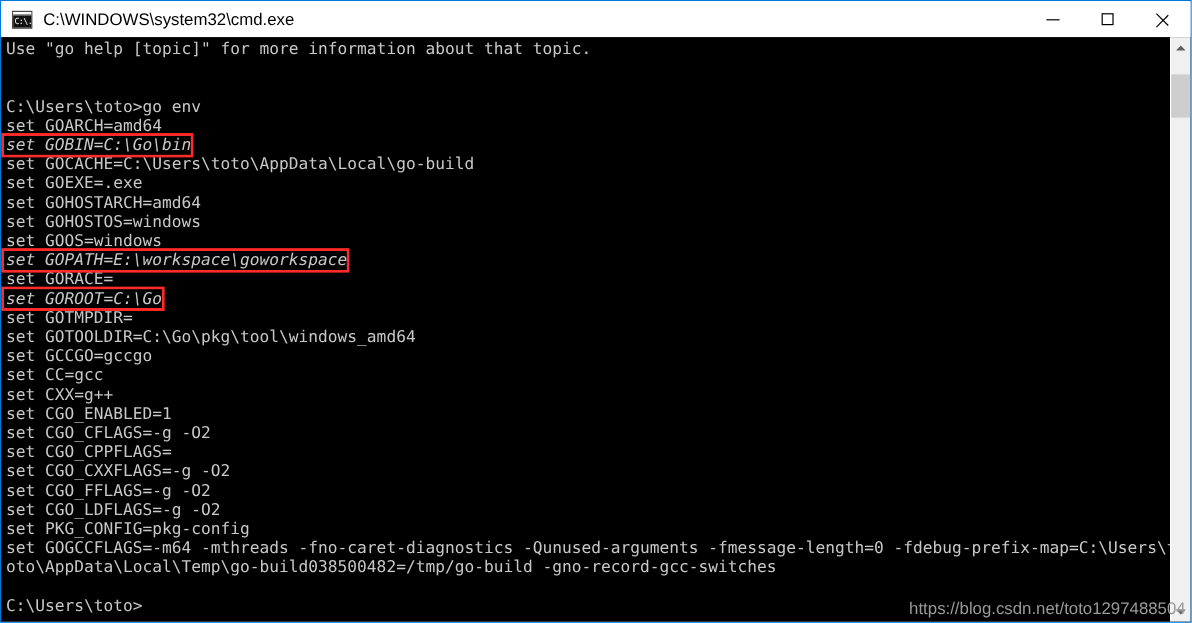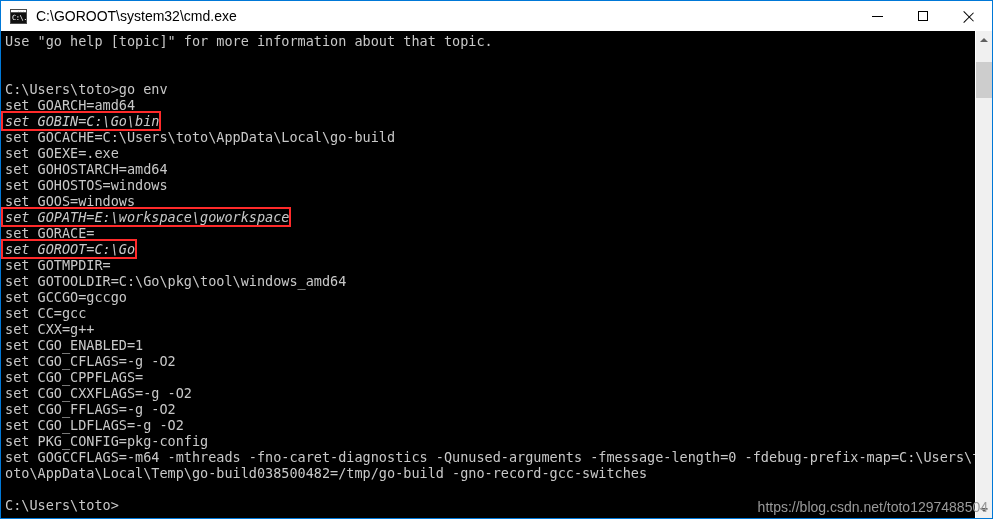--- a/index.html
+++ b/index.html
@@ -239,21 +239,21 @@
 <div id="window">
 
   <div id="titlebar">
     <div id="title-left">
       <span class="cmd-icon">
         <span class="bar">
             <span class="dots">···</span>
           </span>
         <span class="screen">C:\.</span>
       </span>
-      <span id="title-text">C:\GOROOT\system32\cmd.exe</span>
+      <span id="title-text">C:\WINDOWS\system32\cmd.exe</span>
     </div>
     <div id="window-controls">
       <button class="winbtn">
         <span class="glyph-min"></span>
       </button>
       <button class="winbtn">
         <span class="glyph-max"></span>
       </button>
       <button class="winbtn close">
         <span class="glyph-close"></span>

